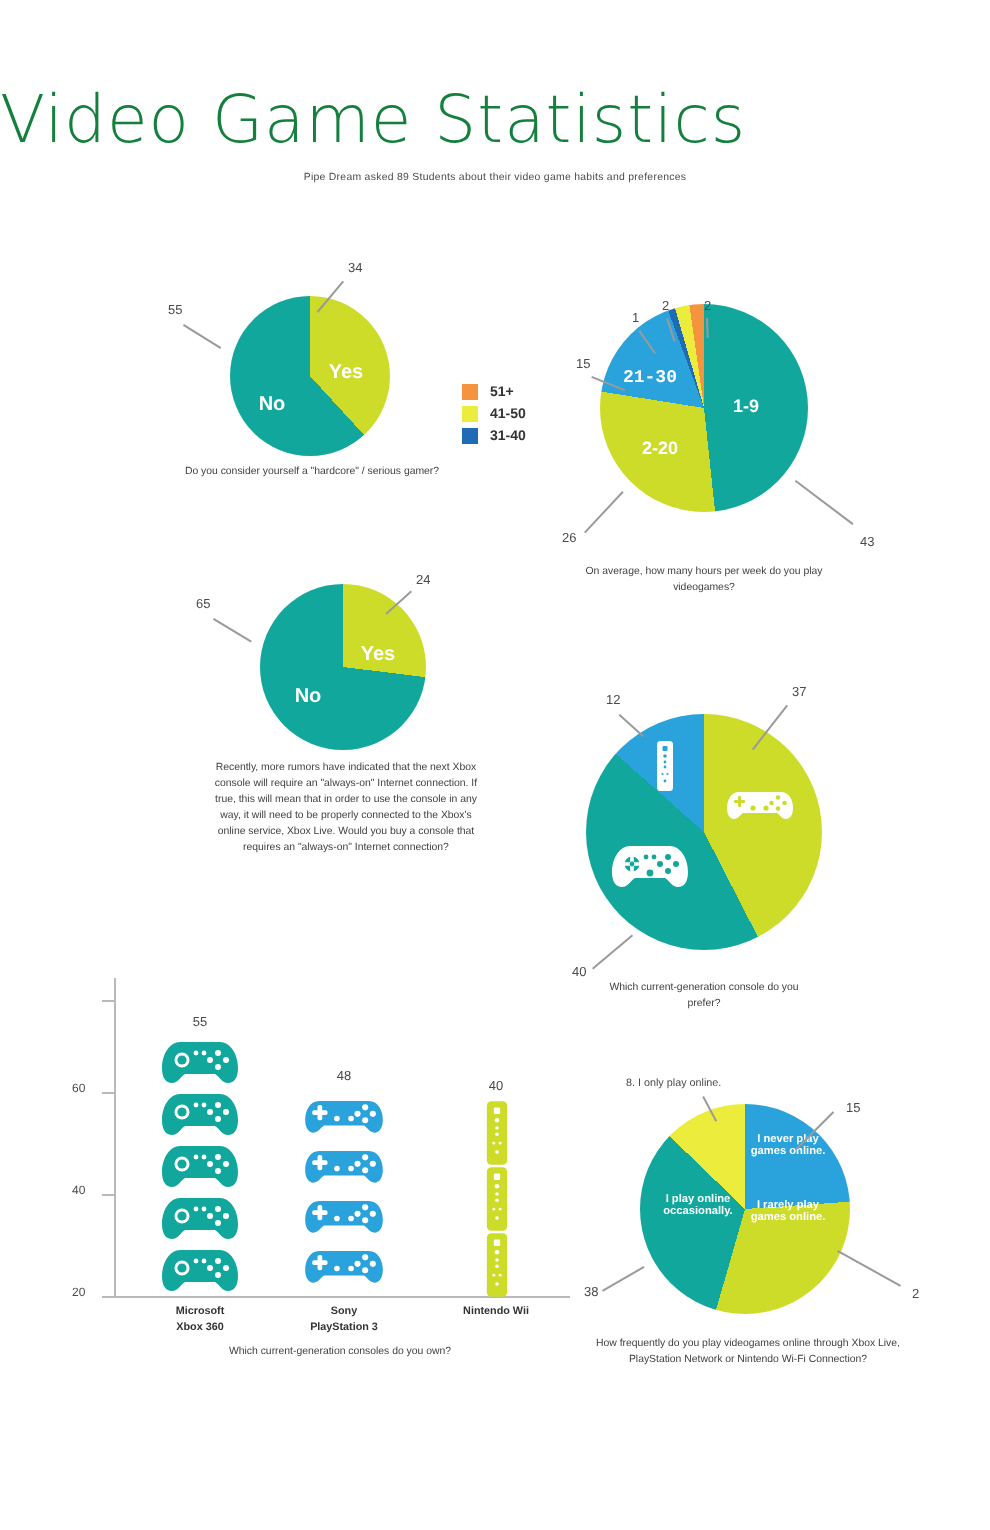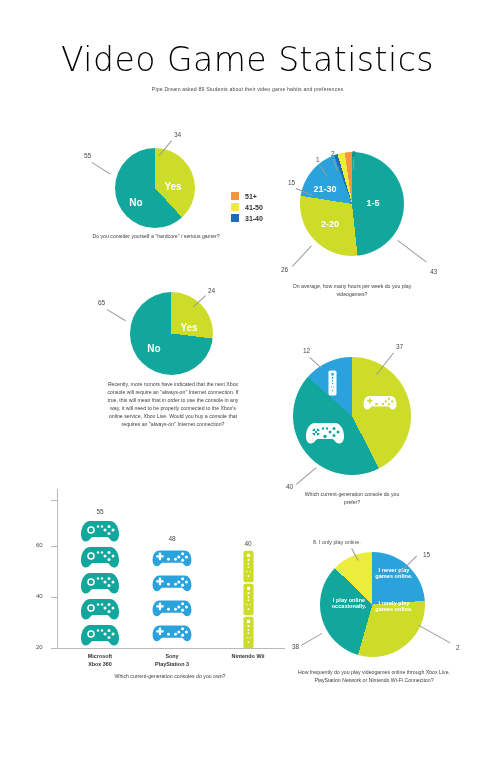--- a/index.html
+++ b/index.html
@@ -9,23 +9,23 @@
     font-family:"Liberation Sans","DejaVu Sans",sans-serif;
     color:#3a3a3a;
     overflow:hidden;
     position:relative;
   }
   .page{position:relative;width:495px;height:765px;}
 
   
   .title{
     position:absolute;left:0;top:40px;width:495px;
-    text-align:center;
+    text-align:left;
     font-size:33px;font-weight:300;letter-spacing:0.5px;
-    color:#000000;
+    color:#15803d;
     font-family:"DejaVu Sans","Liberation Sans",sans-serif;
   }
   .subtitle{
     position:absolute;left:0;top:86px;width:495px;
     text-align:center;font-size:5.2px;letter-spacing:0.15px;color:#4a4a4a;
   }
 
   
   .pie{position:absolute;border-radius:50%;}
   .slice-label{
@@ -83,23 +83,23 @@
 
     <div class="pie" style="left:300px;top:152px;width:104px;height:104px;
                 background:conic-gradient(
                   #12a79d 0deg 173.9deg,
                   #cddc29 173.9deg 279.1deg,
                   #2aa3dc 279.1deg 339.8deg,
                   #1f6bb5 339.8deg 343.8deg,
                   #ecec3d 343.8deg 351.9deg,
                   #f5943f 351.9deg 360deg);"></div>
 
-    <div class="slice-label" style="left:355px;top:198px;width:36px;font-size:9px;">1-5</div>
+    <div class="slice-label" style="left:355px;top:198px;width:36px;font-size:9px;">1-9</div>
     <div class="slice-label" style="left:310px;top:219px;width:40px;font-size:9px;">2-20</div>
-    <div class="slice-label" style="left:305px;top:184px;width:40px;font-size:9px;">21-30</div>
+    <div class="slice-label" style="left:305px;top:184px;width:40px;font-size:9px;font-family:Liberation Mono, monospace;">21-30</div>
 
     <div class="num" style="left:430px;top:268px;">43</div>
     <div class="leader" style="left:398px;top:240px;width:36px;transform:rotate(37deg);"></div>
 
     <div class="num" style="left:281px;top:266px;">26</div>
     <div class="leader" style="left:292px;top:266px;width:28px;transform:rotate(-47deg);"></div>
 
     <div class="num" style="left:288px;top:179px;">15</div>
     <div class="leader" style="left:296px;top:188px;width:18px;transform:rotate(22deg);"></div>
 

